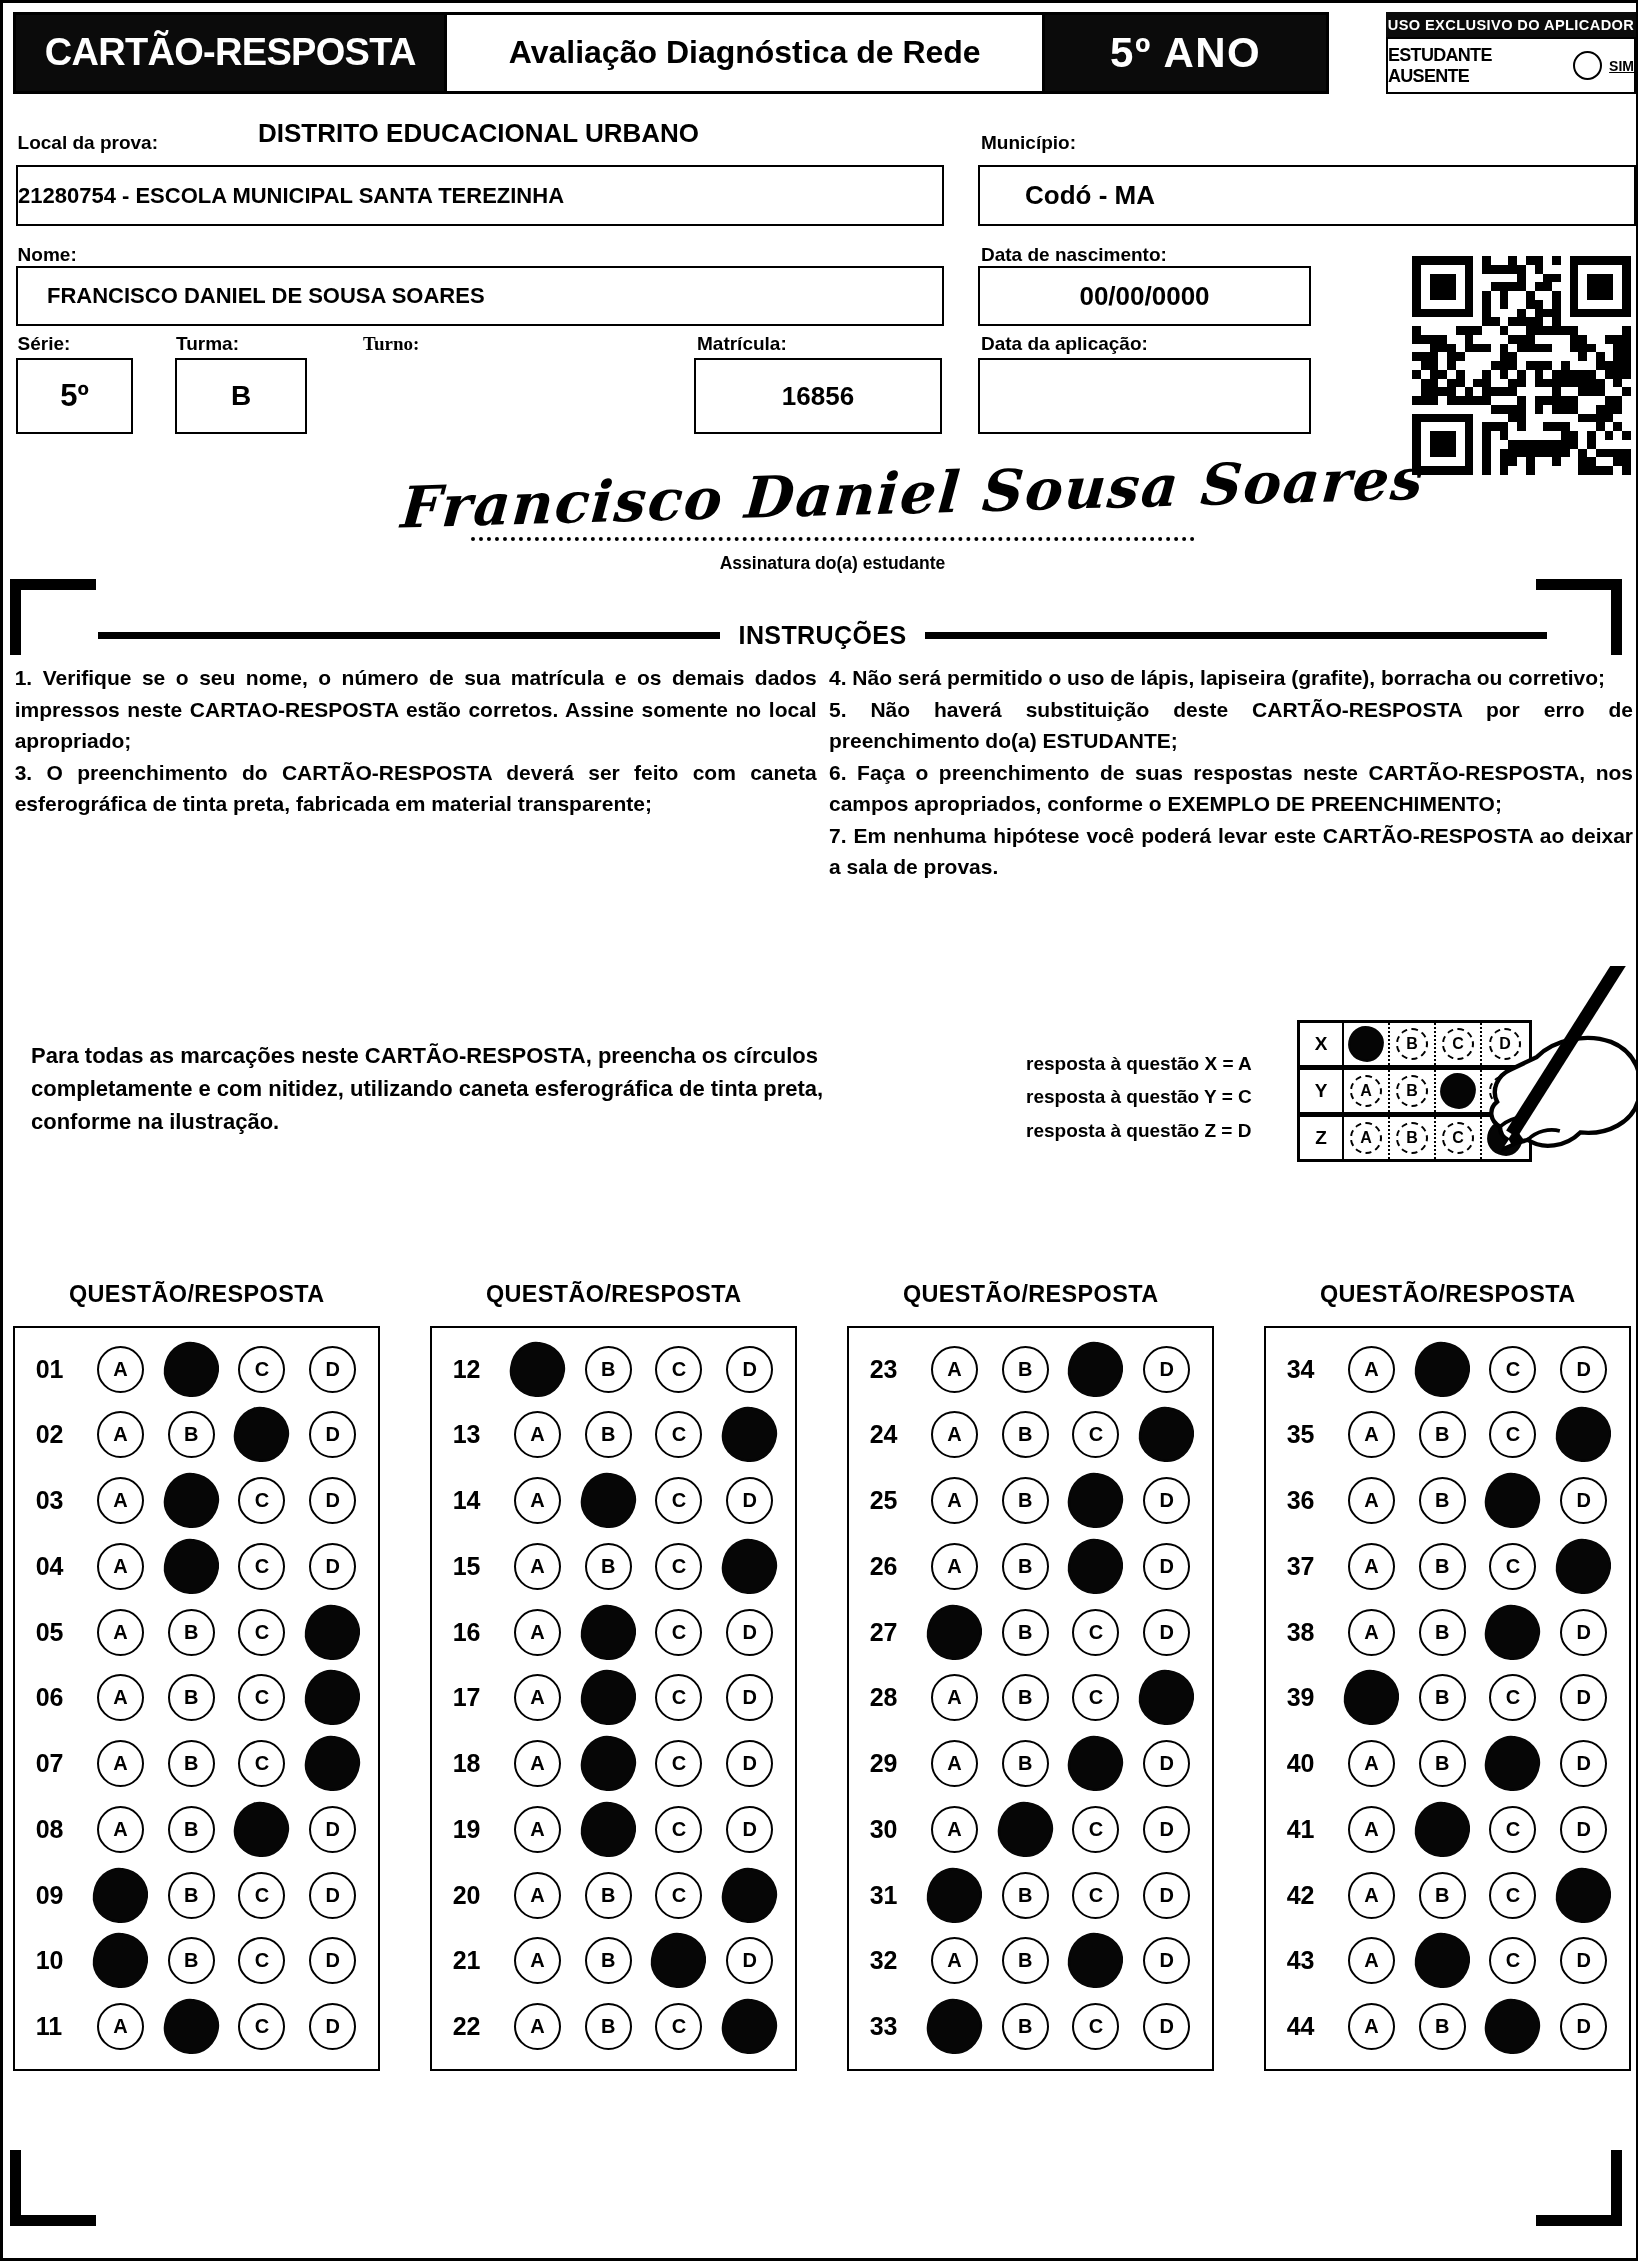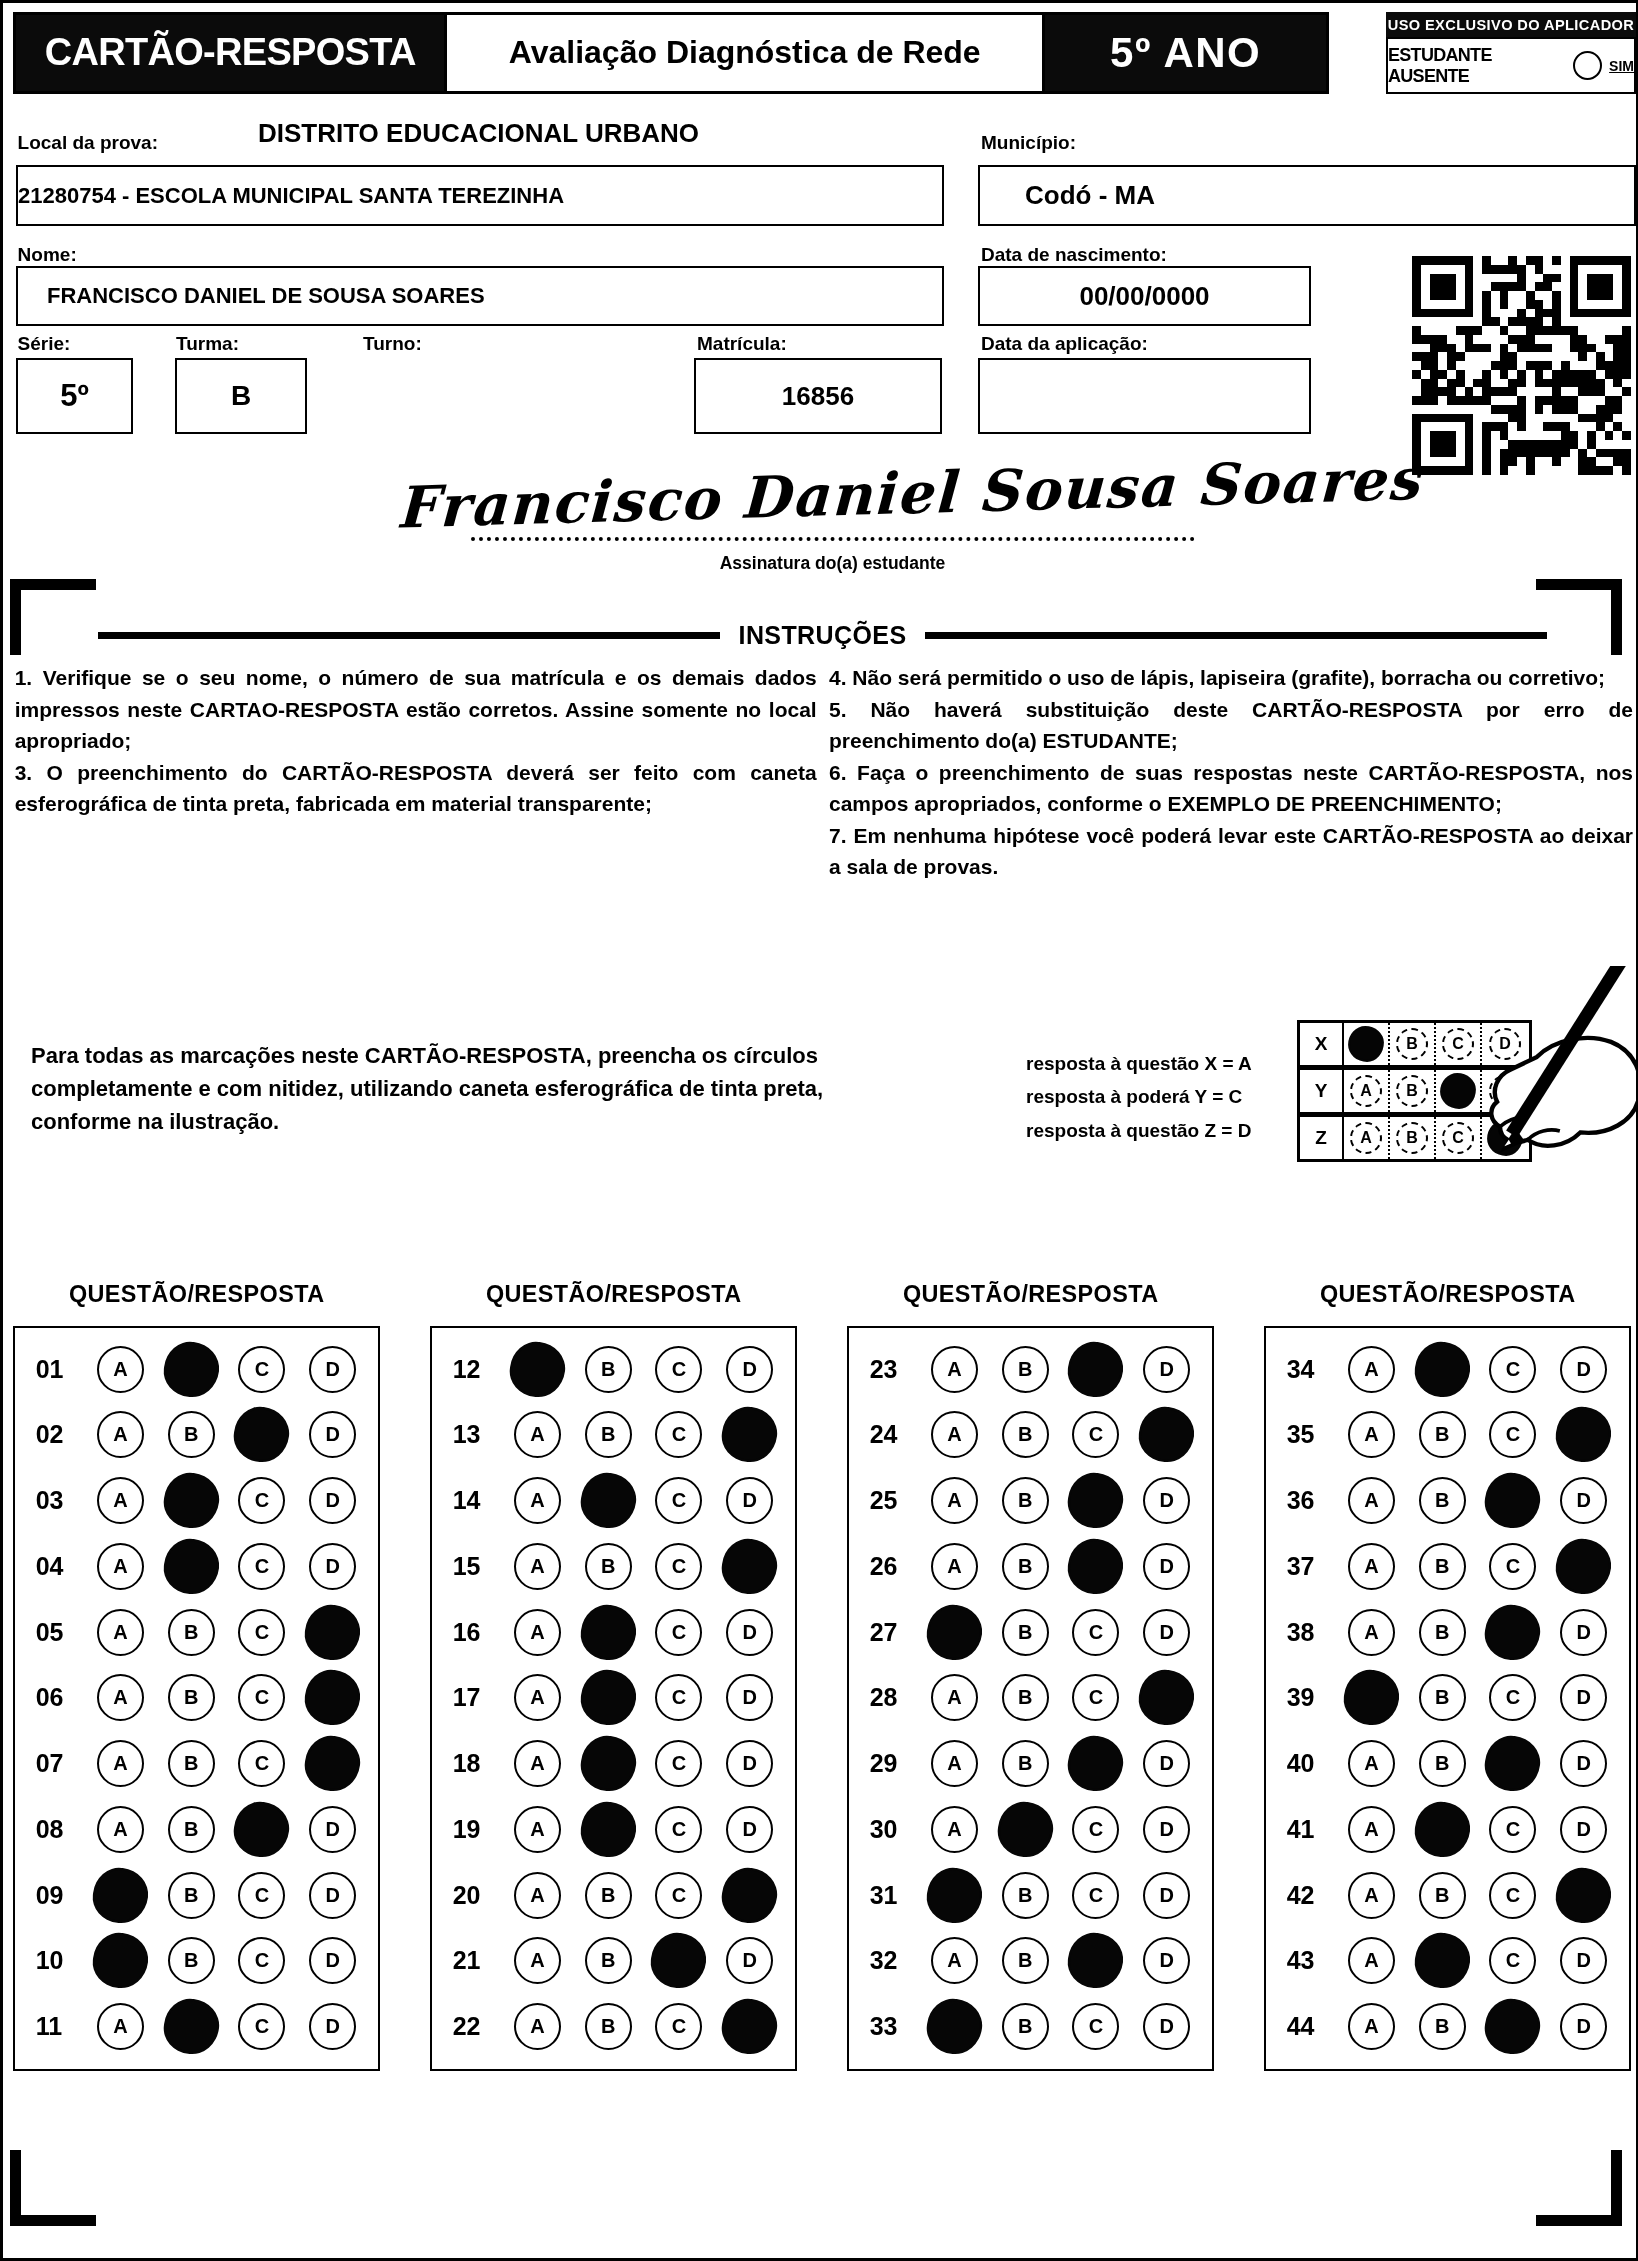--- a/index.html
+++ b/index.html
@@ -484,21 +484,21 @@
         <rect x="228" y="288" width="12" height="12"></rect>
         <rect x="240" y="288" width="12" height="12"></rect>
         <rect x="252" y="288" width="12" height="12"></rect>
         <rect x="264" y="288" width="12" height="12"></rect>
         <rect x="288" y="288" width="12" height="12"></rect>
       </g>
     </svg>
 
   <div class="lbl" style="left:14.6px; top:330px;">Série:</div>
   <div class="lbl" style="left:173px; top:330px;">Turma:</div>
-  <div class="lbl" style="left:360px; top:330px;">Turno:</div>
+  <div class="lbl" style="left:360px; top:330px;font-family:Liberation Serif, serif;">Turno:</div>
   <div class="lbl" style="left:694px; top:330px;">Matrícula:</div>
   <div class="lbl" style="left:978px; top:330px;">Data da aplicação:</div>
 
   <div class="fbox fb-serie">5º</div>
   <div class="fbox fb-turma">B</div>
   <div class="fbox fb-matr">16856</div>
   <div class="fbox fb-aplic"></div>
 
   <div class="sig-line"></div>
   <div class="sig-text">Francisco Daniel Sousa Soares</div>
@@ -521,21 +521,21 @@
   <div class="instr-col instr-right">
       <p class="instr-item">4. Não será permitido o uso de lápis, lapiseira (grafite), borracha ou corretivo;</p>
       <p class="instr-item">5. Não haverá substituição deste CARTÃO-RESPOSTA por erro de preenchimento do(a) ESTUDANTE;</p>
       <p class="instr-item">6. Faça o preenchimento de suas respostas neste CARTÃO-RESPOSTA, nos campos apropriados, conforme o EXEMPLO DE PREENCHIMENTO;</p>
       <p class="instr-item">7. Em nenhuma hipótese você poderá levar este CARTÃO-RESPOSTA ao deixar a sala de provas.</p>
     </div>
 
   <div class="example-text">Para todas as marcações neste CARTÃO-RESPOSTA, preencha os círculos completamente e com nitidez, utilizando caneta esferográfica de tinta preta, conforme na ilustração.</div>
   <div class="example-legend">
       <div class="legend-line">resposta à questão X = A</div>
-      <div class="legend-line">resposta à poderá Y = C</div>
+      <div class="legend-line">resposta à questão Y = C</div>
       <div class="legend-line">resposta à questão Z = D</div>
     </div>
   <div class="example-grid">
       <div class="ex-row">
         <div class="ex-label">X</div>
         <div class="ex-cell">
           <div class="ex-bubble ex-filled"></div>
         </div>
         <div class="ex-cell">
           <div class="ex-bubble">B</div>

